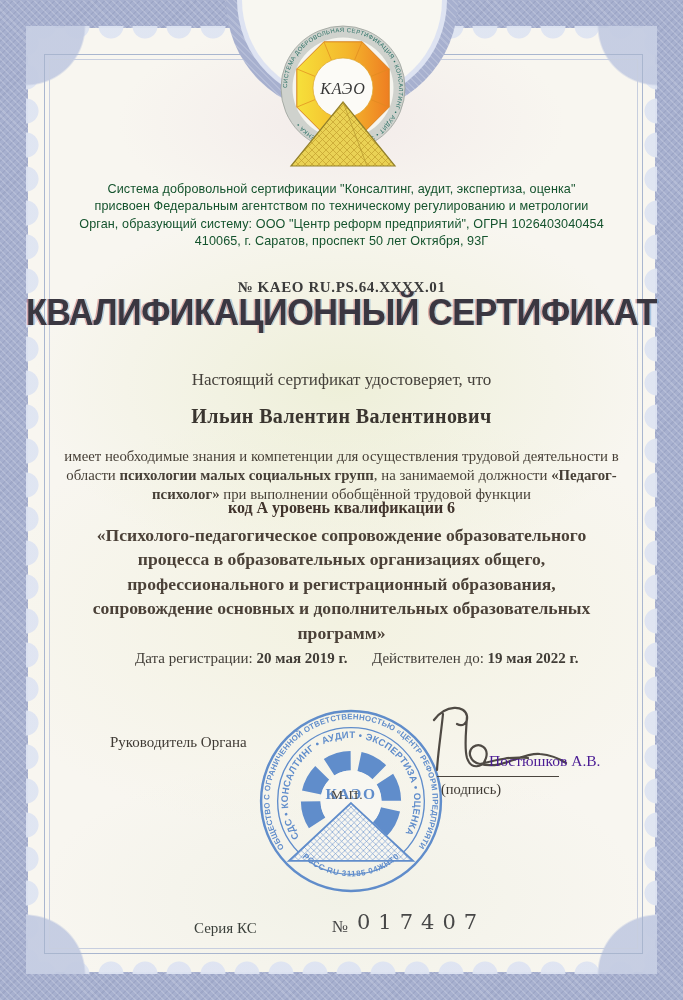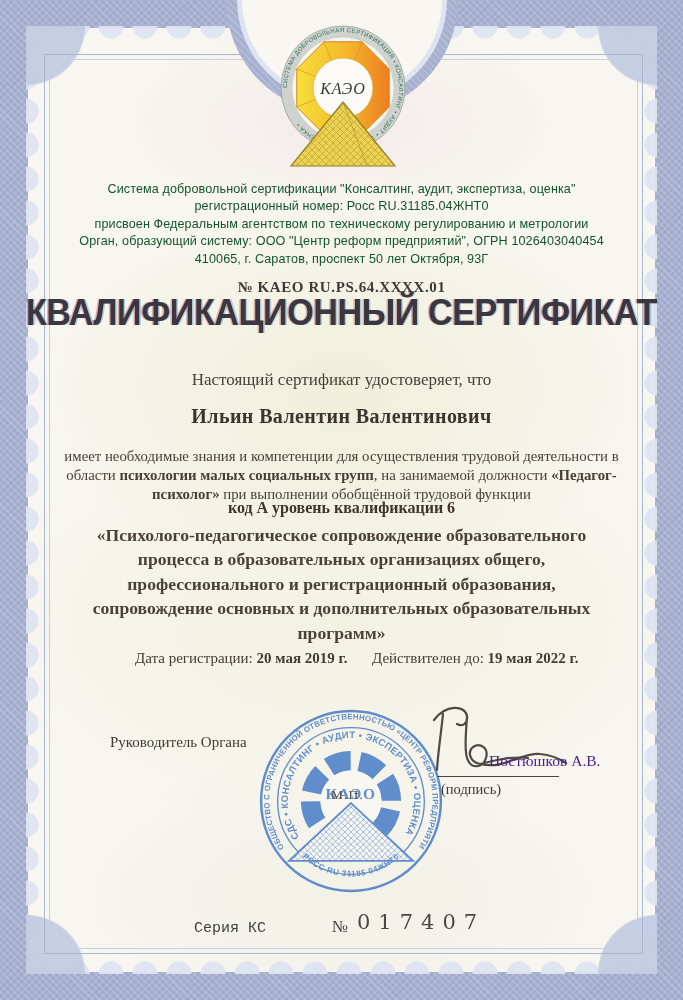--- a/index.html
+++ b/index.html
@@ -68,21 +68,21 @@
   .qual-code    { top:499px; font-size:16px; font-weight:bold; color:#40332c; }
   .function-text{ top:523px; left:68px; right:68px; font-size:17.6px; font-weight:bold;
                   line-height:24.4px; color:#4b4138; text-align:center; }
   .date-left  { position:absolute; left:135px; top:650px; font-size:15px; color:#413d37; }
   .date-right { position:absolute; left:372px; top:650px; font-size:15px; color:#413d37; }
   .role-block { position:absolute; left:110px; top:731px; font-size:15px; line-height:22.5px; color:#3f3a34; }
   .mp-mark    { position:absolute; left:331px; top:787px; font-size:13.5px; color:#4a453e; letter-spacing:1px; }
   .sig-line   { position:absolute; left:437px; top:776px; width:122px; border-top:1.8px solid #4a453e; }
   .sig-caption{ position:absolute; left:441px; top:781px; font-size:14.5px; color:#3f3a34; }
   .sig-name   { position:absolute; left:489px; top:752px; font-size:15.5px; color:#4c1d95; }
-  .series     { position:absolute; left:194px; top:920px; font-family:Liberation Mono, monospace;
+  .series     { position:absolute; left:194px; top:920px; font-family:Liberation Serif, serif;
                 font-size:15px; color:#3b403b; }
   .no-sign    { position:absolute; left:332px; top:917px; font-size:17px; color:#454545; }
   .serial-num { position:absolute; left:357px; top:910px; font-family:"DejaVu Serif", serif;
                 font-size:21px; letter-spacing:8px; color:#474747; }
   .emblem-svg { position:absolute; left:263px; top:24px; }
   .stamp-svg  { position:absolute; left:258px; top:708px; opacity:.88; }
   .signature-svg { position:absolute; left:420px; top:700px; }
   b { font-weight:bold; }
 </style>
 </head>
@@ -127,21 +127,20 @@
       <path d="M126.2,44.9 L107.7,52.5 M99.1,17.8 L91.5,36.3 M60.9,17.8 L68.5,36.3 M33.8,44.9 L52.3,52.5 M33.8,83.1 L52.3,75.5 M60.9,110.2 L68.5,91.7 M99.1,110.2 L91.5,91.7 M126.2,83.1 L107.7,75.5"></path>
     </g>
     <circle cx="80" cy="64" r="30" fill="#fcfbf7" stroke="#dba52a" stroke-width=".7"></circle>
     <text x="80" y="70" text-anchor="middle" font-family="Liberation Serif, serif" font-style="italic" font-size="16" fill="#383838" letter-spacing="1">КАЭО</text>
     <path d="M80,78 L132,142 L28,142 Z" fill="url(#hatchGold)" stroke="#93802a" stroke-width="1.2"></path>
     <path d="M80,78 L104,142" stroke="#b99b30" stroke-width=".8" fill="none"></path>
   </svg>
 
   <div class="tc header-block">
     <div>Система добровольной сертификации "Консалтинг, аудит, экспертиза, оценка"</div>
-    <div>регистрационный номер: Росс RU.31185.04ЖНТ0</div>
     <div>присвоен Федеральным агентством по техническому регулированию и метрологии</div>
     <div>Орган, образующий систему: ООО "Центр реформ предприятий", ОГРН 1026403040454</div>
     <div>410065, г. Саратов, проспект 50 лет Октября, 93Г</div>
   </div>
 
   <div class="tc cert-number">№ KAEO RU.PS.64.XXXX.01</div>
   <div class="tc main-title">КВАЛИФИКАЦИОННЫЙ СЕРТИФИКАТ</div>
   <div class="tc intro-line">Настоящий сертификат удостоверяет, что</div>
   <div class="tc competency"><span>имеет необходимые знания и компетенции для осуществления трудовой деятельности в области </span><b>психологии малых социальных групп</b><span>, на занимаемой должности </span><b>«Педагог-психолог»</b><span> при выполнении обобщённой трудовой функции</span></div>
 

